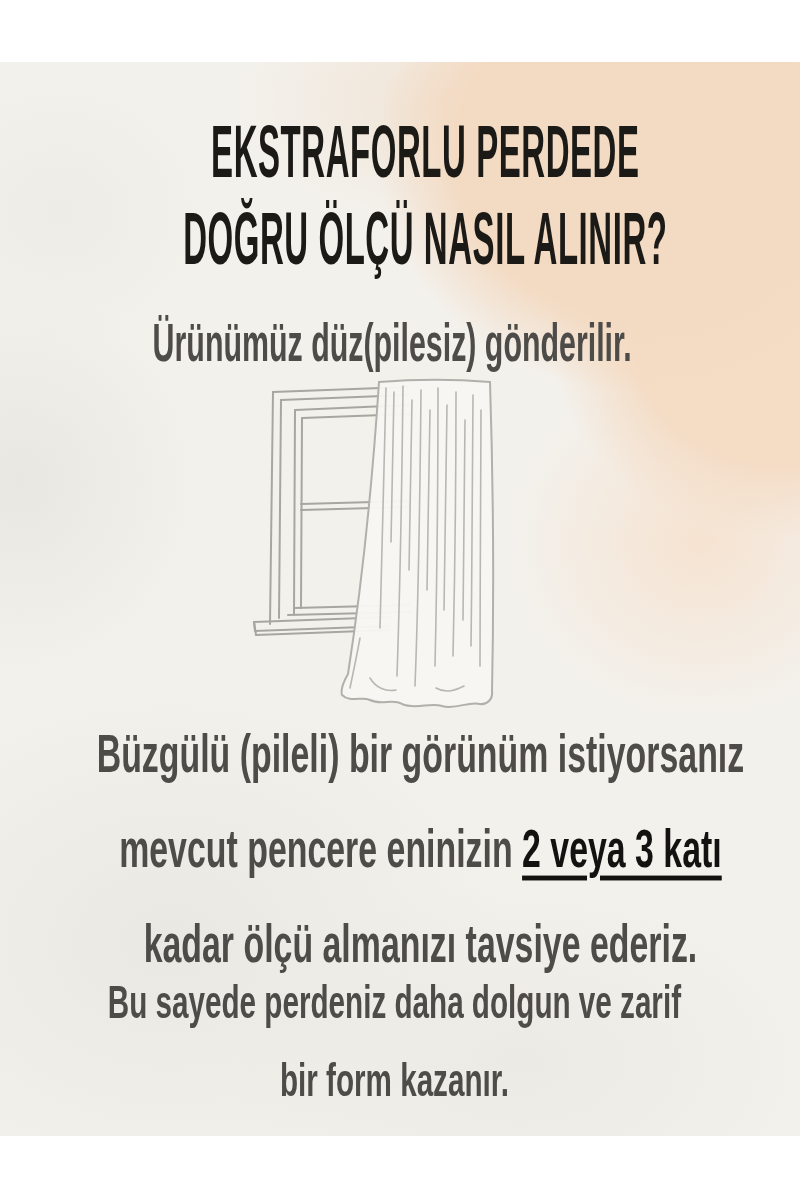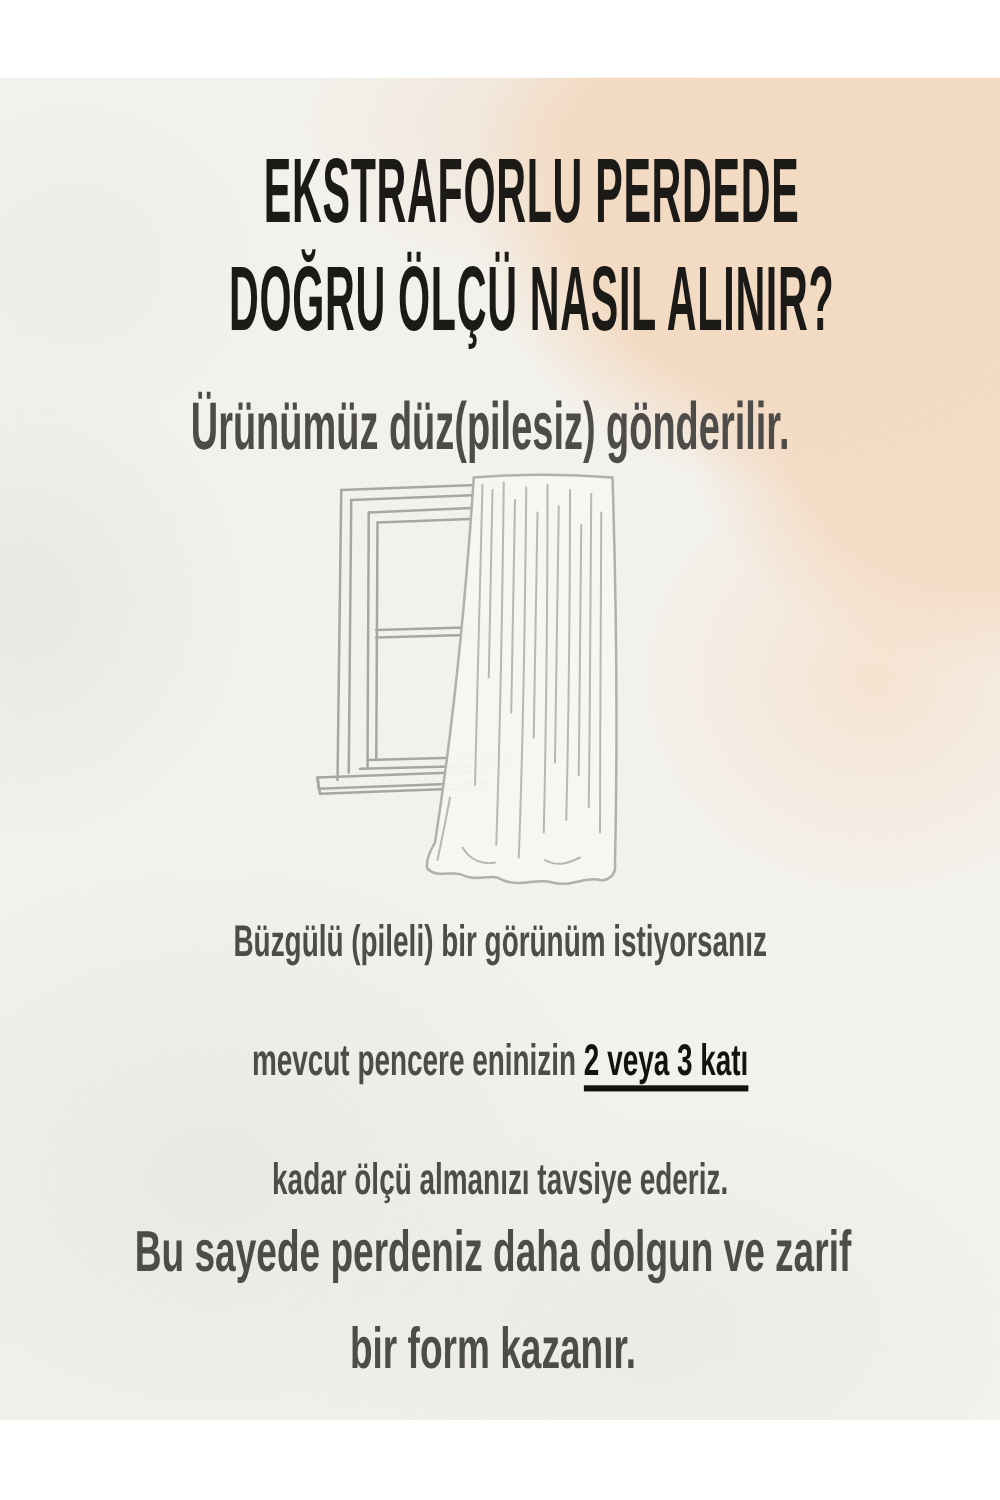--- a/index.html
+++ b/index.html
@@ -32,21 +32,21 @@
 
   .title{top:109px;color:#1c1a17;font-weight:700;font-size:60px;}
   .title .cond{transform:scale(0.55,1.22);}
   .title .line{line-height:71px;letter-spacing:1px;}
   .title{left:-15px;}
 
   .subtitle{top:312px;color:#4e4c49;font-weight:700;font-size:44px;left:-8px;}
   .subtitle .cond{transform:scale(0.69,1.22);}
   .subtitle .line{line-height:50px;}
 
-  .para1{top:706px;color:#4e4c49;font-weight:700;font-size:29px;}
+  .para1{top:706px;color:#4e4c49;font-weight:700;font-size:44px;}
   .para1 .cond{transform:scale(0.77,1.22);}
   .para1 .line{line-height:78px;}
 
   .para2{top:963px;color:#4e4c49;font-weight:700;font-size:38px;left:-6px;}
   .para2 .cond{transform:scale(0.78,1.22);}
   .para2 .line{line-height:64px;}
 
   .hl{
     color:#141210;
     text-decoration:underline;

